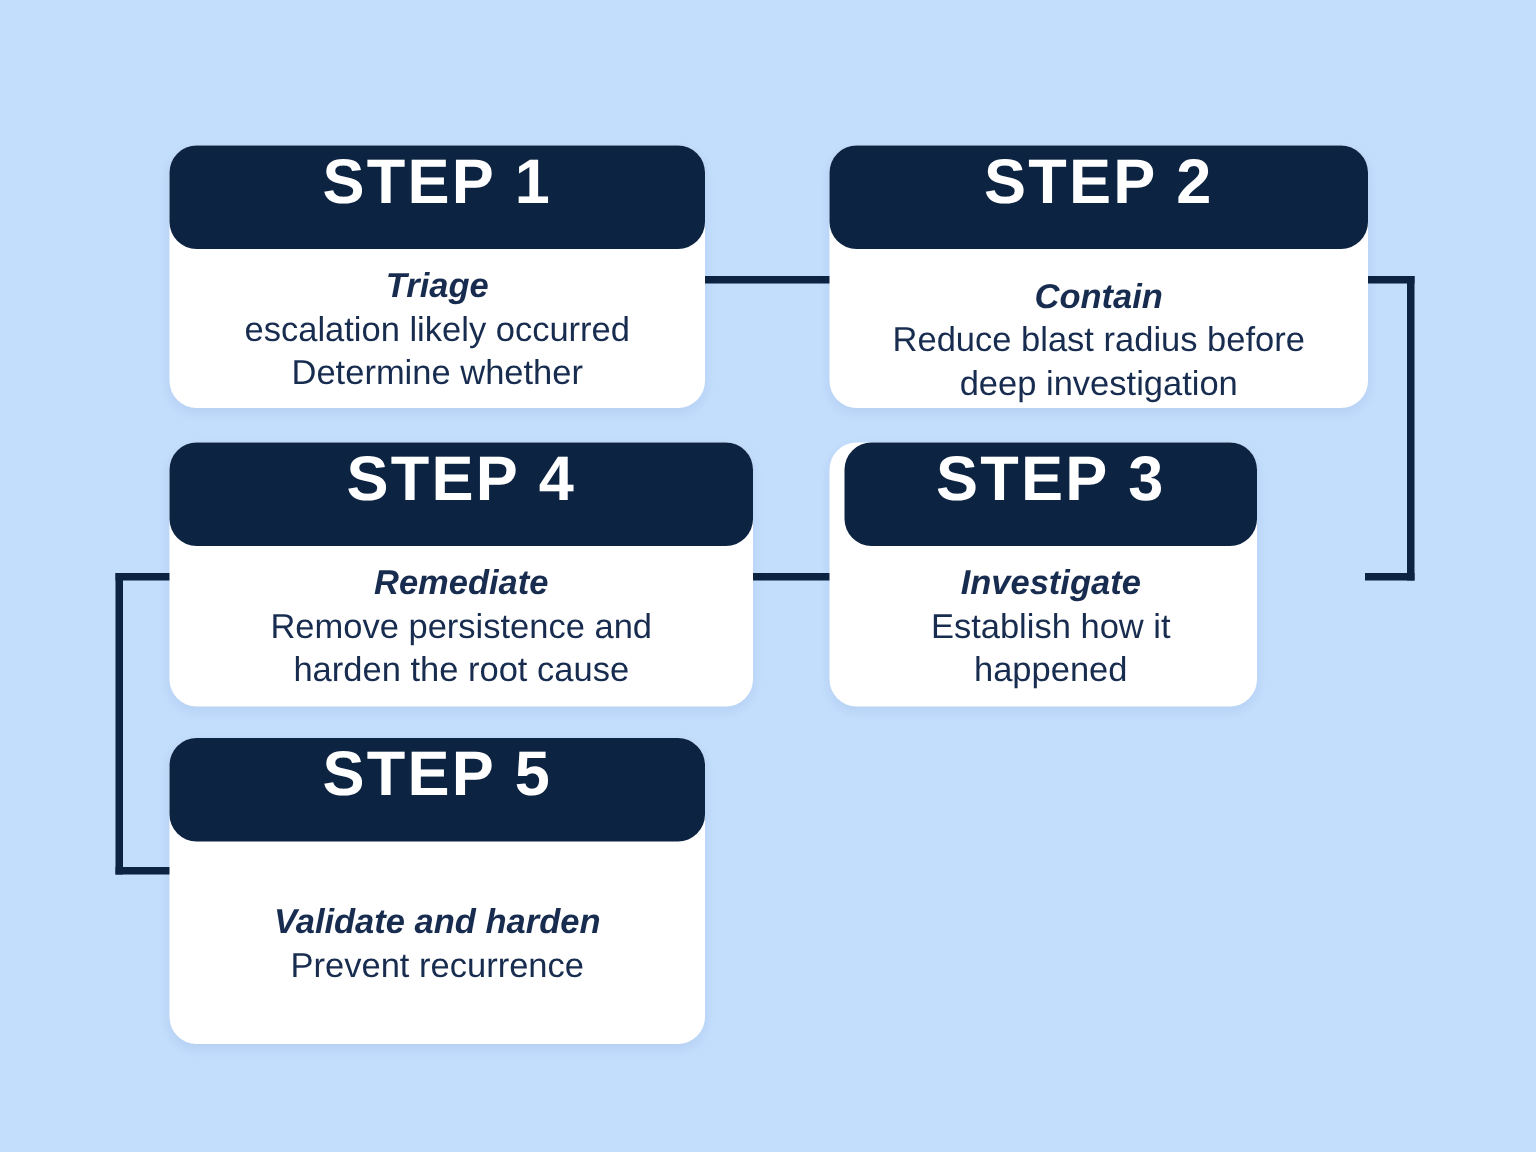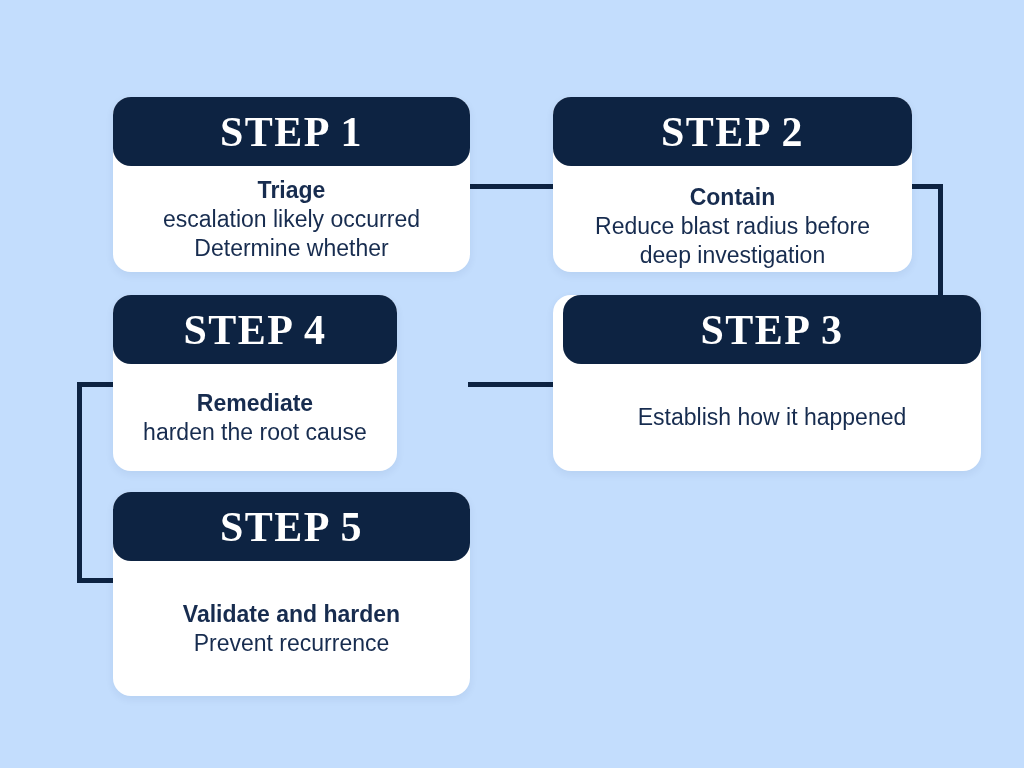--- a/index.html
+++ b/index.html
@@ -31,50 +31,49 @@
     z-index: 2;
     box-shadow: 0 3px 8px rgba(20, 40, 80, 0.07);
     display: flex;
     flex-direction: column;
   }
   .card-header {
     height: 69px;
     background: var(--navy);
     border-radius: 18px;
     display: flex;
-    align-items: center;
+    align-items: flex-start;
     justify-content: center;
     flex: none;
-    font-family: Liberation Serif, serif;
   }
   .card-header span {
     color: #ffffff;
     font-size: 42px;
     font-weight: bold;
     letter-spacing: 1.5px;
   }
   .card-body {
     flex: 1;
     display: flex;
     flex-direction: column;
     align-items: center;
     justify-content: center;
     text-align: center;
     color: var(--text);
     font-size: 23px;
     line-height: 29px;
     padding: 0 10px;
   }
-  .card-title { font-weight: bold; }
+  .card-title { font-weight: bold; font-style: italic; }
 
   
   .card-1 { left: 113px; top:  97px; width: 357px; height: 175px; }
   .card-2 { left: 553px; top:  97px; width: 359px; height: 175px; gap: 14px; }
-  .card-4 { left: 113px; top: 295px; width: 284px; height: 176px; }
-  .card-3 { left: 553px; top: 295px; width: 428px; height: 176px; padding-left: 10px; }
+  .card-4 { left: 113px; top: 295px; width: 389px; height: 176px; }
+  .card-3 { left: 553px; top: 295px; width: 285px; height: 176px; padding-left: 10px; }
   .card-5 { left: 113px; top: 492px; width: 357px; height: 204px; }
 
   
   .conn-1-2        { left: 468px; top: 184px; width:  87px; height: 5px; }
   .conn-4-3        { left: 468px; top: 382px; width:  87px; height: 5px; }
   .conn-r-top      { left: 910px; top: 184px; width:  33px; height: 5px; }
   .conn-r-vert     { left: 938px; top: 184px; width:   5px; height: 203px; }
   .conn-r-bottom   { left: 910px; top: 382px; width:  33px; height: 5px; }
   .conn-l-top      { left:  77px; top: 382px; width:  38px; height: 5px; }
   .conn-l-vert     { left:  77px; top: 382px; width:   5px; height: 201px; }
@@ -114,30 +113,32 @@
       <div class="card-desc">Reduce blast radius before</div>
       <div class="card-desc">deep investigation</div>
     </div>
   </div>
 
   <div class="card card-3">
     <div class="card-header">
       <span>STEP 3</span>
     </div>
     <div class="card-body">
+      <div class="card-title">Investigate</div>
       <div class="card-desc">Establish how it happened</div>
     </div>
   </div>
 
   <div class="card card-4">
     <div class="card-header">
       <span>STEP 4</span>
     </div>
     <div class="card-body">
       <div class="card-title">Remediate</div>
+      <div class="card-desc">Remove persistence and</div>
       <div class="card-desc">harden the root cause</div>
     </div>
   </div>
 
   <div class="card card-5">
     <div class="card-header">
       <span>STEP 5</span>
     </div>
     <div class="card-body">
       <div class="card-title">Validate and harden</div>

